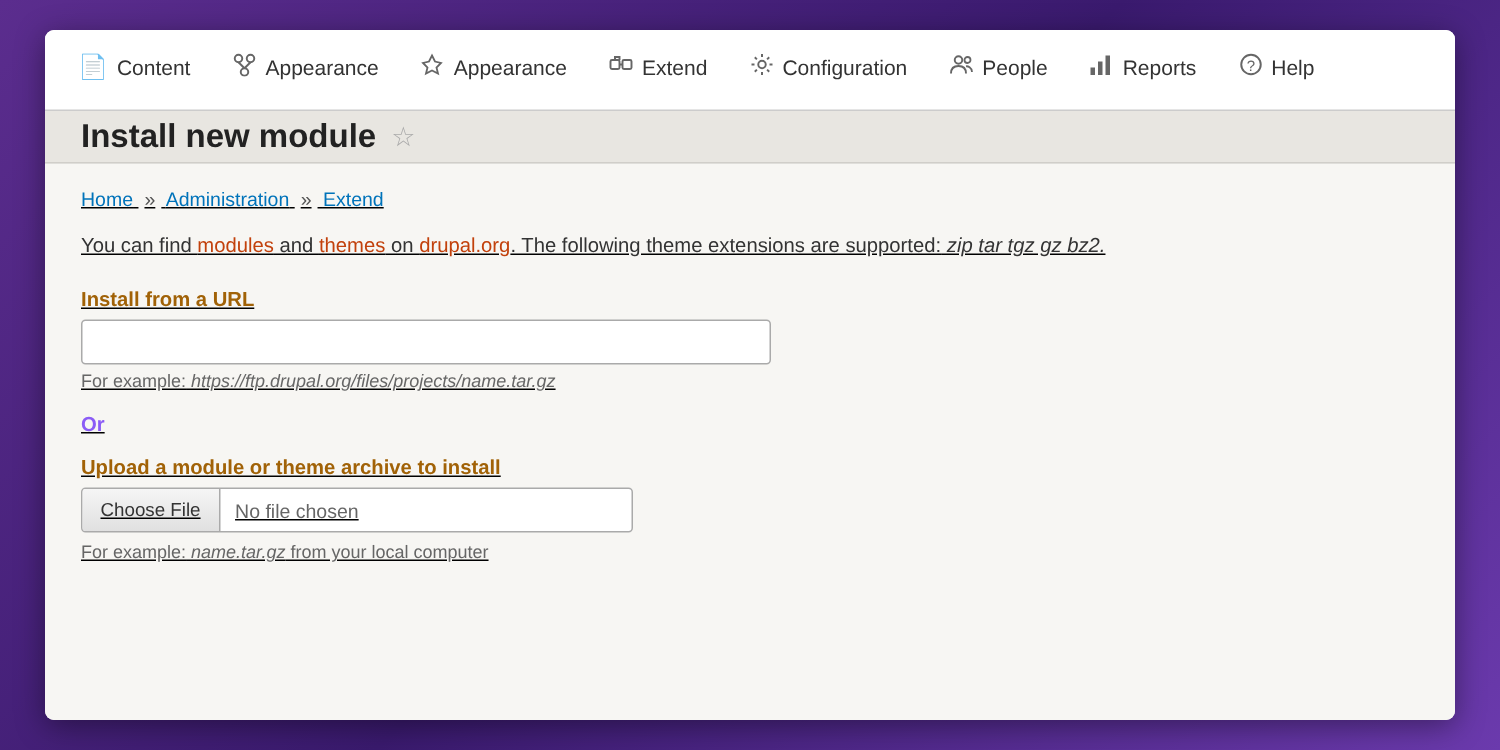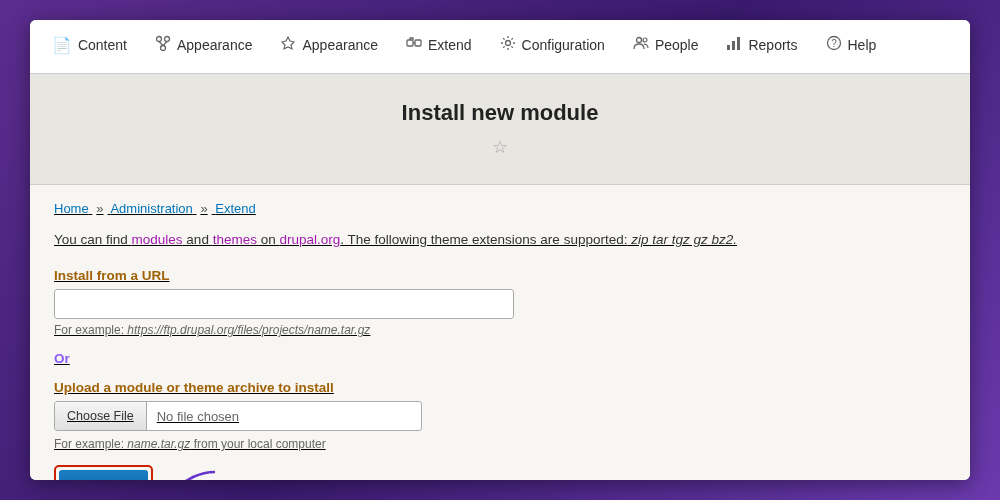--- a/index.html
+++ b/index.html
@@ -48,26 +48,25 @@
       color: #666;
     }
     
     .content {
       flex: 1;
       background: #f7f6f3;
       overflow-y: auto;
     }
     .page-header {
       background: #e8e6e1;
-      padding: 26px 24px;
+      padding: 4px 24px;
       border-bottom: 1px solid #d0cec9;
       display: flex;
       align-items: center;
       gap: 10px;
-      flex-direction: column;
     }
     .page-title {
       font-size: 22px;
       font-weight: bold;
       color: #222;
     }
     .star-icon {
       color: #aaa;
       font-size: 18px;
       cursor: pointer;
@@ -88,21 +87,21 @@
     }
     .breadcrumb span { color: #555; margin: 0 4px; }
     
     .description {
       font-size: 13.5px;
       color: #333;
       margin-bottom: 18px;
       line-height: 1.5;
     }
     .description a {
-      color: #a21caf;
+      color: #c2410c;
       text-decoration: none;
     }
     .description em {
       font-style: italic;
     }
     
     .form-section {
       margin-bottom: 14px;
     }
     .form-label {
@@ -320,27 +319,15 @@
           <div class="file-input-wrapper">
             <button class="choose-file-btn">Choose File</button>
             <span class="file-chosen-text">No file chosen</span>
           </div>
         </div>
         <p class="form-hint">
           <span>For example:</span><em> name.tar.gz</em><span> from your local computer</span>
         </p>
       </div>
 
-      <div class="install-btn-wrapper">
-        <div class="install-btn-box">
-          <button class="install-btn">Install</button>
-        </div>
-
-        <div class="arrow-annotation">
-          <svg class="arrow-svg" viewBox="0 0 60 40" fill="none" xmlns="http://www.w3.org/2000/svg">
-            <path d="M50 5 C40 5, 15 10, 10 30" stroke="#6633cc" stroke-width="2.5" fill="none"></path>
-            <path d="M5 28 L12 32 L10 22" stroke="#6633cc" stroke-width="2.5" fill="none" stroke-linejoin="round" stroke-linecap="round"></path>
-          </svg>
-        </div>
-      </div>
     </div>
   </div>
 </div>
 
 </body></html>

